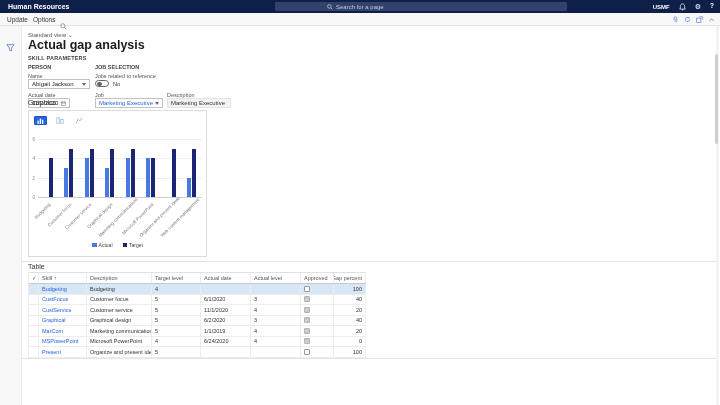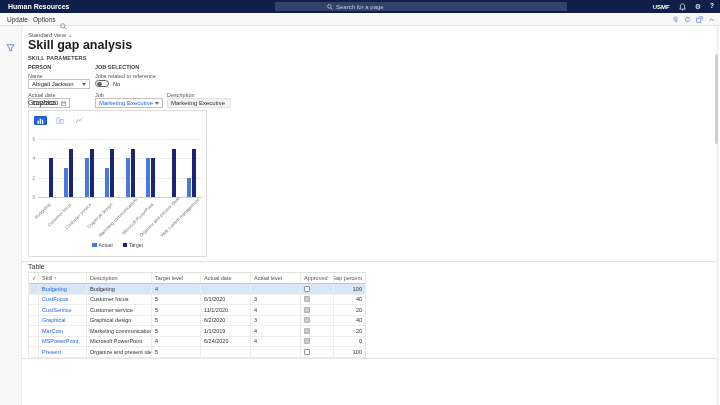--- a/index.html
+++ b/index.html
@@ -140,21 +140,21 @@
     </div>
   </div>
 
   <div class="filterstrip">
     <svg class="funnel" width="9" height="8" viewBox="0 0 12 11">
       <path d="M1 1 L11 1 L7.5 5.5 L7.5 9.5 L4.5 8.5 L4.5 5.5 Z" fill="none" stroke="#4f74c8" stroke-width="1.1"></path>
     </svg>
   </div>
 
   <span class="viewsel"><span>Standard view</span> ⌄</span>
-  <div class="pagetitle">Skill gap analysis</div>
+  <div class="pagetitle">Actual gap analysis</div>
   <div class="secparams">SKILL PARAMETERS</div>
   <div class="grouphdr" style="left:28px;">PERSON</div>
   <div class="grouphdr" style="left:95px;">JOB SELECTION</div>
 
   <span class="flabel" style="left:28px; top:73px;">Name</span>
   <div class="fbox" style="left:28px; top:79px; width:62px;">
     <span>Abigail Jackson</span>
     <span class="chev"></span>
   </div>
   <span class="flabel" style="left:95px; top:73px;">Jobs related to reference</span>

